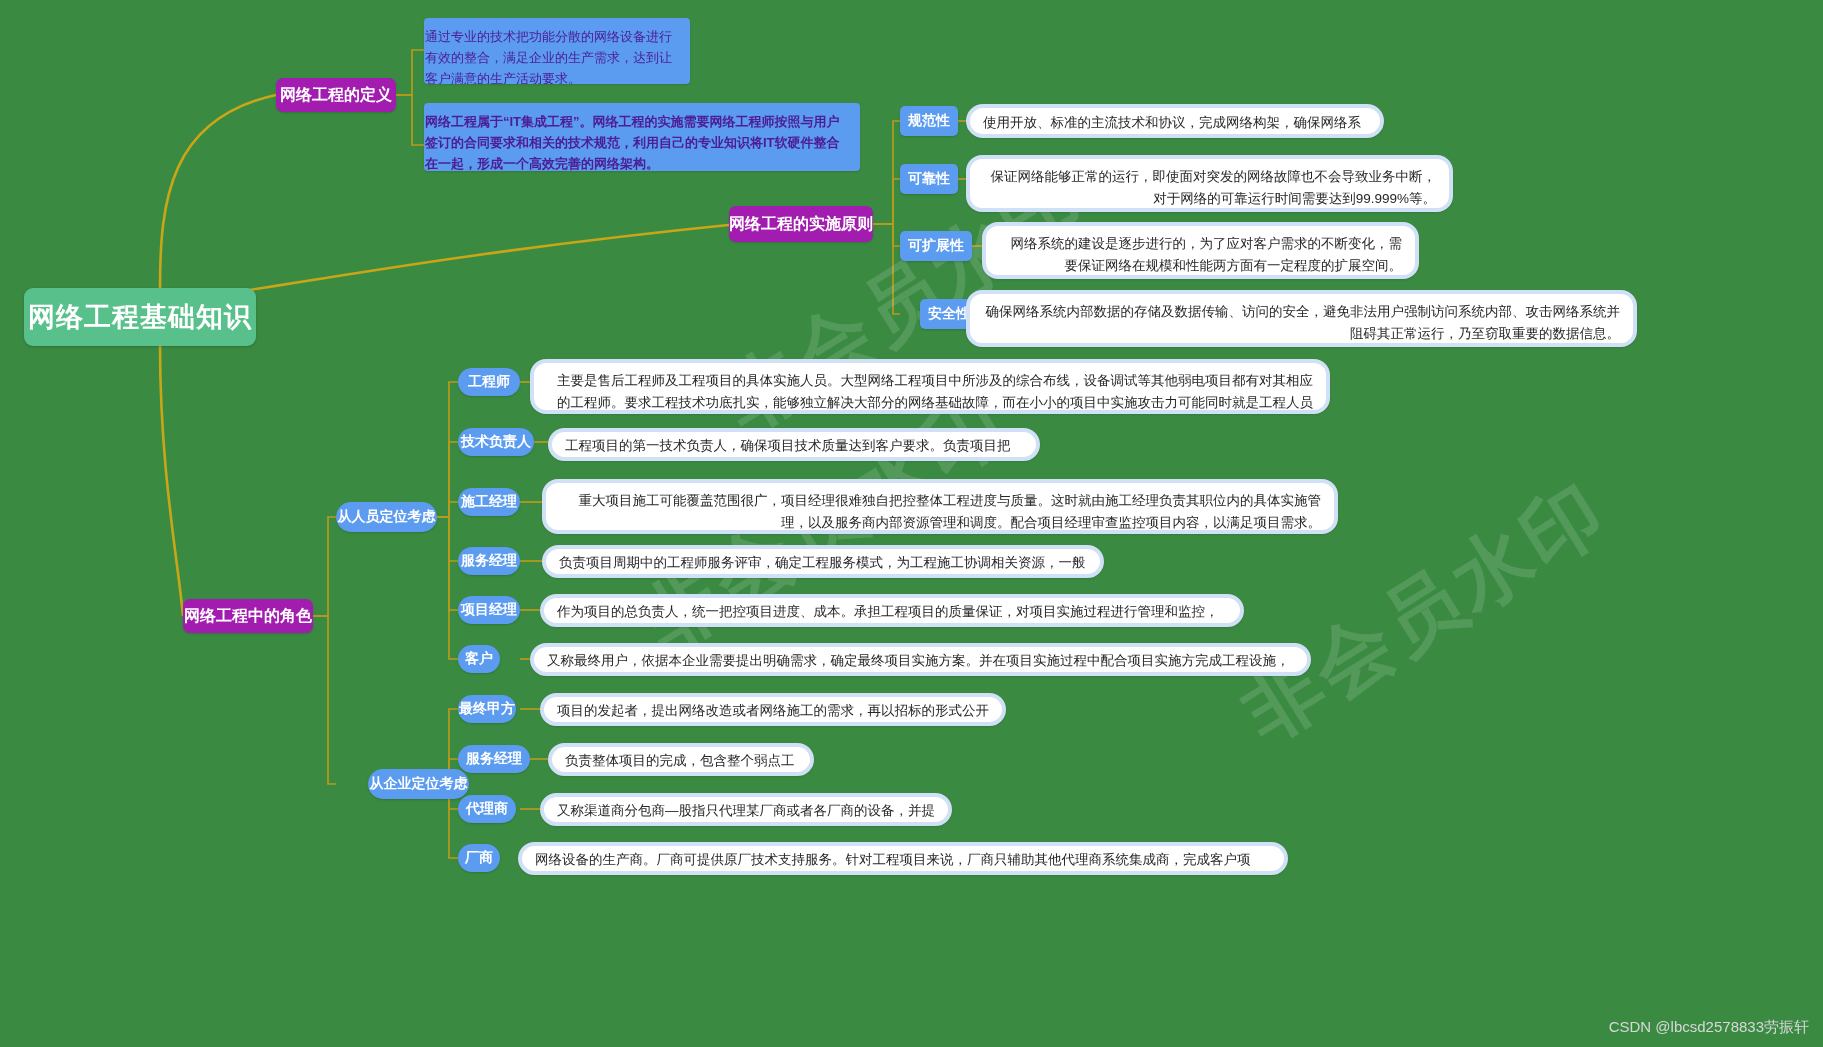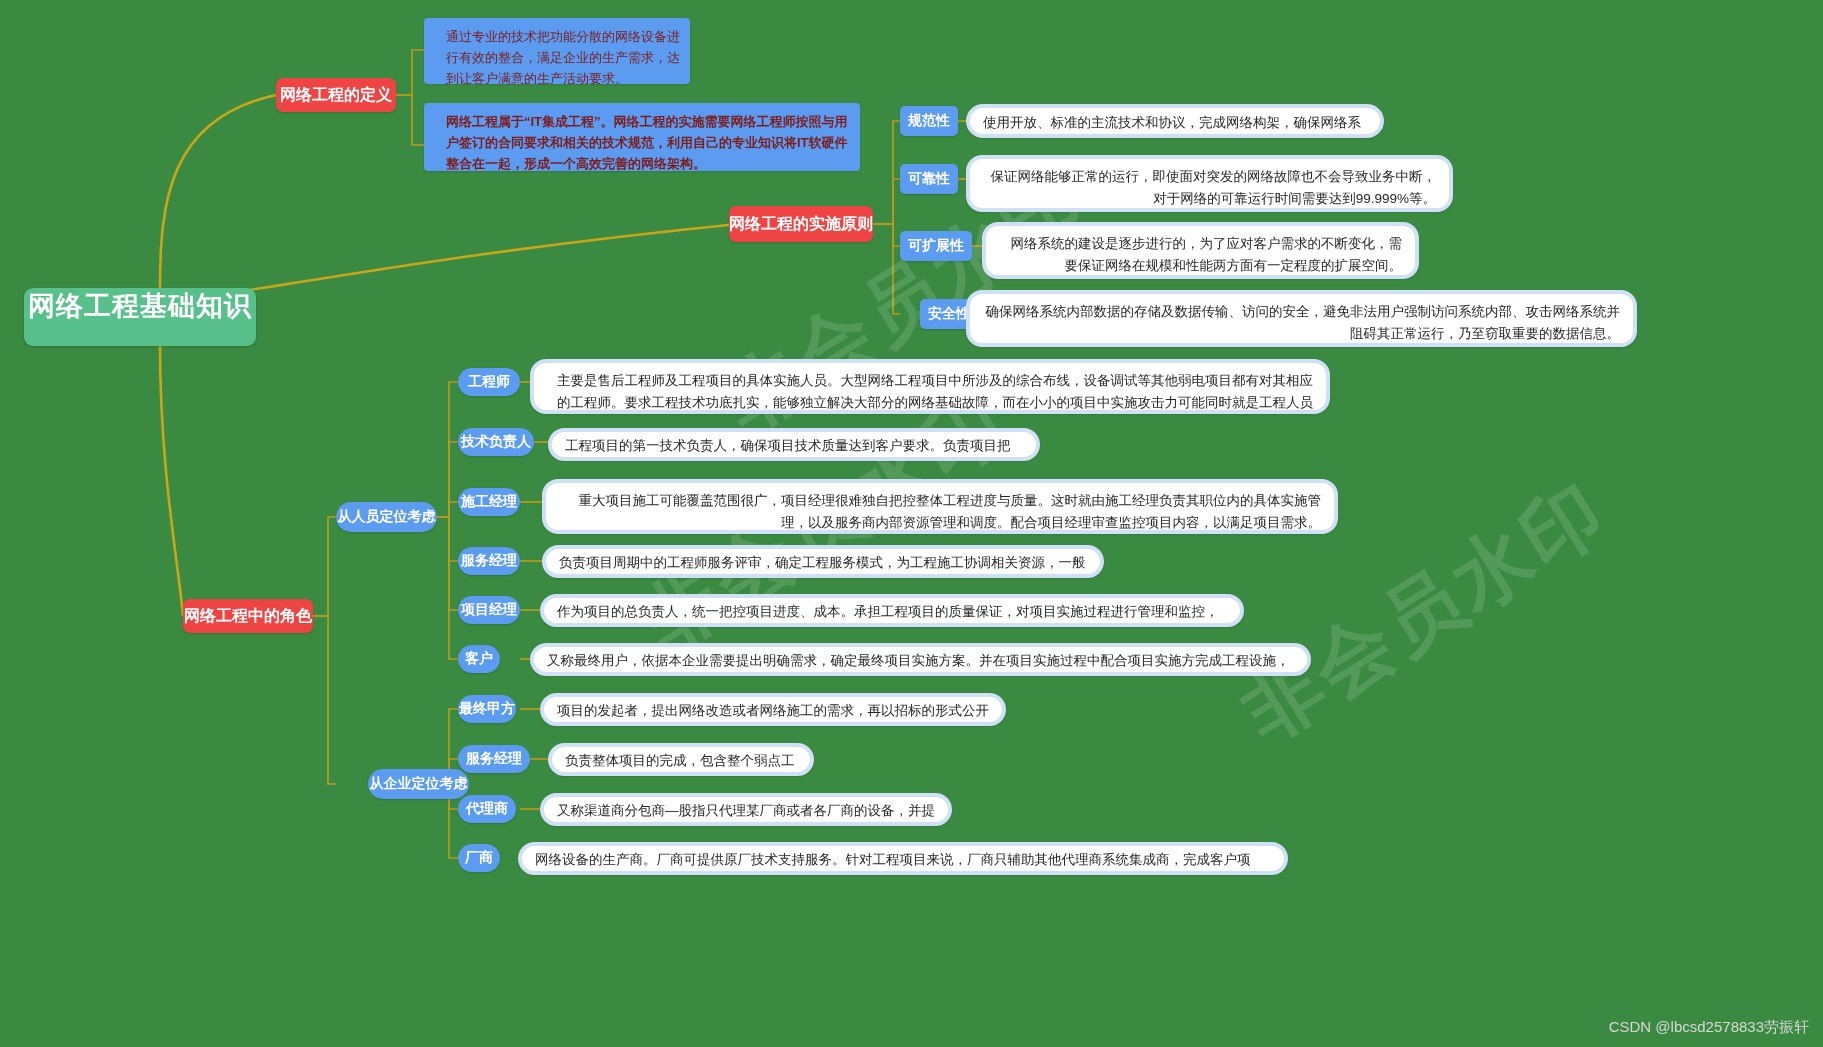--- a/index.html
+++ b/index.html
@@ -15,26 +15,26 @@
   .node{position:absolute;box-sizing:border-box;}
 
   
   .root{
     background:#58c08a;
     color:#ffffff;
     border-radius:9px;
     font-size:27px;
     font-weight:bold;
     letter-spacing:1px;
-    display:flex;align-items:flex-start;justify-content:center;
+    display:flex;align-items:center;justify-content:center;
     box-shadow:0 1px 3px rgba(0,0,0,.18);
   }
   
   .l1{
-    background:#ef4444;
+    background:#a21caf;
     color:#ffffff;
     border-radius:7px;
     font-size:16px;
     font-weight:bold;
     display:flex;align-items:center;justify-content:center;
     text-align:center;
     box-shadow:0 1px 2px rgba(0,0,0,.15);
   }
   
   .l2{
@@ -44,25 +44,25 @@
     font-size:14px;
     font-weight:bold;
     display:flex;align-items:center;justify-content:center;
     text-align:center;
     box-shadow:0 1px 2px rgba(0,0,0,.15);
   }
   .l2.round{border-radius:16px;}
   
   .leafblue{
     background:#5b9bf0;
-    color:#7f1d1d;
+    color:#4c1d95;
     border-radius:4px;
     font-size:13px;
     line-height:1.62;
-    padding:8px 10px 8px 22px;
+    padding:8px 10px 8px 1px;
     box-sizing:border-box;
     overflow:hidden;
     box-shadow:0 1px 2px rgba(0,0,0,.12);
   }
   .leafblue.bold{font-weight:bold;}
   
   .leafwhite{
     background:#ffffff;
     color:#262626;
     border:4px solid #cfe0f7;

